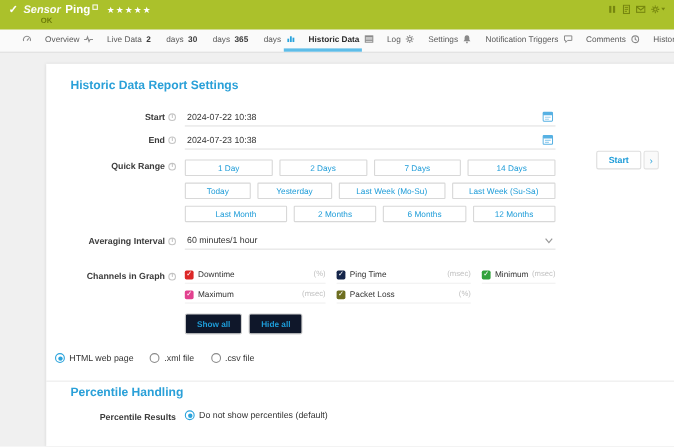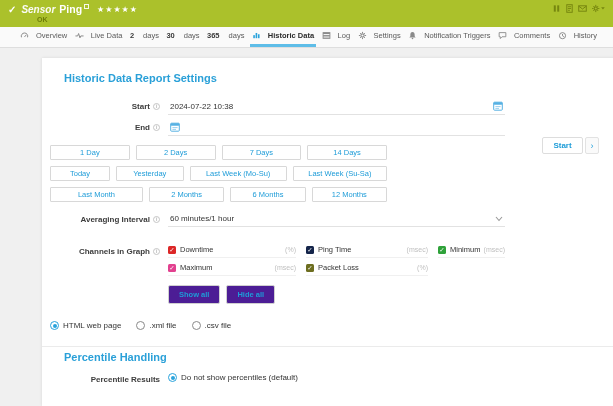--- a/index.html
+++ b/index.html
@@ -13,21 +13,21 @@
   .t-prefix { font-style:italic; font-weight:700; font-size:10px; margin-right:4px; opacity:.95; }
   .t-main { font-weight:bold; font-size:10.5px; }
   .flag-sup { display:inline-block; width:5px; height:5px; border:1px solid rgba(255,255,255,.9); margin:-6px 0 0 2px; }
   .stars { font-size:8px; letter-spacing:1px; margin-left:8px; }
   .ok { position:absolute; left:37px; top:16px; font-size:7px; font-weight:bold; color:#6d7d09; }
   .hdr-acts { position:absolute; right:8px; top:4px; display:flex; gap:4px; align-items:center; }
   .hico { width:9px; height:9px; display:block; cursor:pointer; }
 
   
   .tabs { position:absolute; top:27px; left:0; width:613px; height:21px; background:#fafafa; border-bottom:1px solid #dedede; display:flex; align-items:stretch; justify-content:space-between; padding:0 14px 0 18px; }
-  .tab { display:flex; align-items:center; gap:7px; font-size:7.5px; color:#5a5a5a; border-bottom:3px solid transparent; padding:0 2px; cursor:pointer; white-space:nowrap; }
+  .tab { display:flex; align-items:center; gap:12px; font-size:7.5px; color:#5a5a5a; border-bottom:3px solid transparent; padding:0 2px; cursor:pointer; white-space:nowrap; }
   .tab .num { font-weight:bold; color:#3a3a3a; margin-right:2px; }
   .tab.active { border-bottom-color:#5ebde8; color:#2b2b2b; font-weight:bold; }
   .ticon { width:9px; height:9px; flex:0 0 auto; }
 
   
   .panel { position:absolute; top:58px; left:42px; width:598px; height:348px; background:#fff; box-shadow:0 0 3px rgba(0,0,0,.10); padding-top:12px; }
   .sec-title { font-size:11px; font-weight:bold; color:#2aa0d8; margin-left:22px; }
   .row { display:flex; align-items:flex-start; margin-top:12px; }
   .lbl { width:118px; text-align:right; font-size:8px; font-weight:bold; color:#3c3c3c; padding-top:2px; }
   .info { display:inline-block; width:7px; height:7px; border:1px solid #c5c5c5; border-radius:50%; margin-left:3px; vertical-align:-1px; position:relative; }
@@ -45,21 +45,21 @@
 
   .select { cursor:pointer; }
   .chev { width:8px; height:6px; }
 
   .ch-grid { display:grid; grid-template-columns:128px 122px 1fr; column-gap:10px; row-gap:5px; }
   .ch-cell { display:flex; align-items:center; border-bottom:1px solid #f0f0f0; padding-bottom:3px; }
   .cbox { width:8px; height:8px; border-radius:1.5px; color:#fff; font-size:6.5px; line-height:8px; text-align:center; cursor:pointer; flex:0 0 auto; }
   .ch-name { font-size:7.5px; color:#333; margin-left:4px; }
   .ch-unit { font-size:7px; color:#c0c0c0; margin-left:auto; }
   .mini-btns { display:flex; gap:6px; margin-top:9px; }
-  .mini-btn { border:1px solid #d0d0d0; background:#4c1d95; color:#1e9cd8; font-size:7.5px; font-weight:bold; padding:4px 10px; border-radius:2px; cursor:pointer; }
+  .mini-btn { border:1px solid #d0d0d0; background:#0f172a; color:#1e9cd8; font-size:7.5px; font-weight:bold; padding:4px 10px; border-radius:2px; cursor:pointer; }
 
   .radio-list { display:flex; gap:15px;align-items:flex-end; }
   .radio-opt { display:flex; align-items:center; gap:4px; cursor:pointer; }
   .rdo { width:9px; height:9px; border-radius:50%; border:1.5px solid #8a8a8a; position:relative; flex:0 0 auto; }
   .radio-opt.sel .rdo { border-color:#2aa3dc; }
   .radio-opt.sel .rdo::after { content:""; position:absolute; left:1.5px; top:1.5px; width:4px; height:4px; border-radius:50%; background:#2aa3dc; }
   .radio-lbl { font-size:8px; color:#333; }
 
   .divider { border-top:1px solid #ebebeb; margin:16px 0 0 0; }
 
@@ -191,31 +191,33 @@
             <line x1="2.4" y1="7.4" x2="6" y2="7.4" stroke="#9bd0ee"></line>
           </svg>
       </div>
     </div>
   </div>
 
   <div class="row" style="margin-top:6px">
     <div class="lbl"><span>End</span><span class="info"></span></div>
     <div class="ctl">
       <div class="uline">
+        <span class="val">2024-07-23 10:38</span>
         <svg class="cal" viewBox="0 0 10 10">
             <rect x="0.7" y="1.2" width="8.6" height="8" rx="0.8" fill="#fff" stroke="#57b1e3"></rect>
             <rect x="0.7" y="1.2" width="8.6" height="2.6" rx="0.8" fill="#57b1e3"></rect>
             <line x1="2.4" y1="5.6" x2="7.6" y2="5.6" stroke="#9bd0ee"></line>
             <line x1="2.4" y1="7.4" x2="6" y2="7.4" stroke="#9bd0ee"></line>
           </svg>
       </div>
     </div>
   </div>
 
   <div class="row" style="margin-top:9px">
+    <div class="lbl"><span>Quick Range</span><span class="info"></span></div>
     <div class="ctl">
       <div class="qr-row qr-r1">
         <div class="qr">1 Day</div>
         <div class="qr">2 Days</div>
         <div class="qr">7 Days</div>
         <div class="qr">14 Days</div>
       </div>
       <div class="qr-row qr-r2">
         <div class="qr">Today</div>
         <div class="qr">Yesterday</div>

